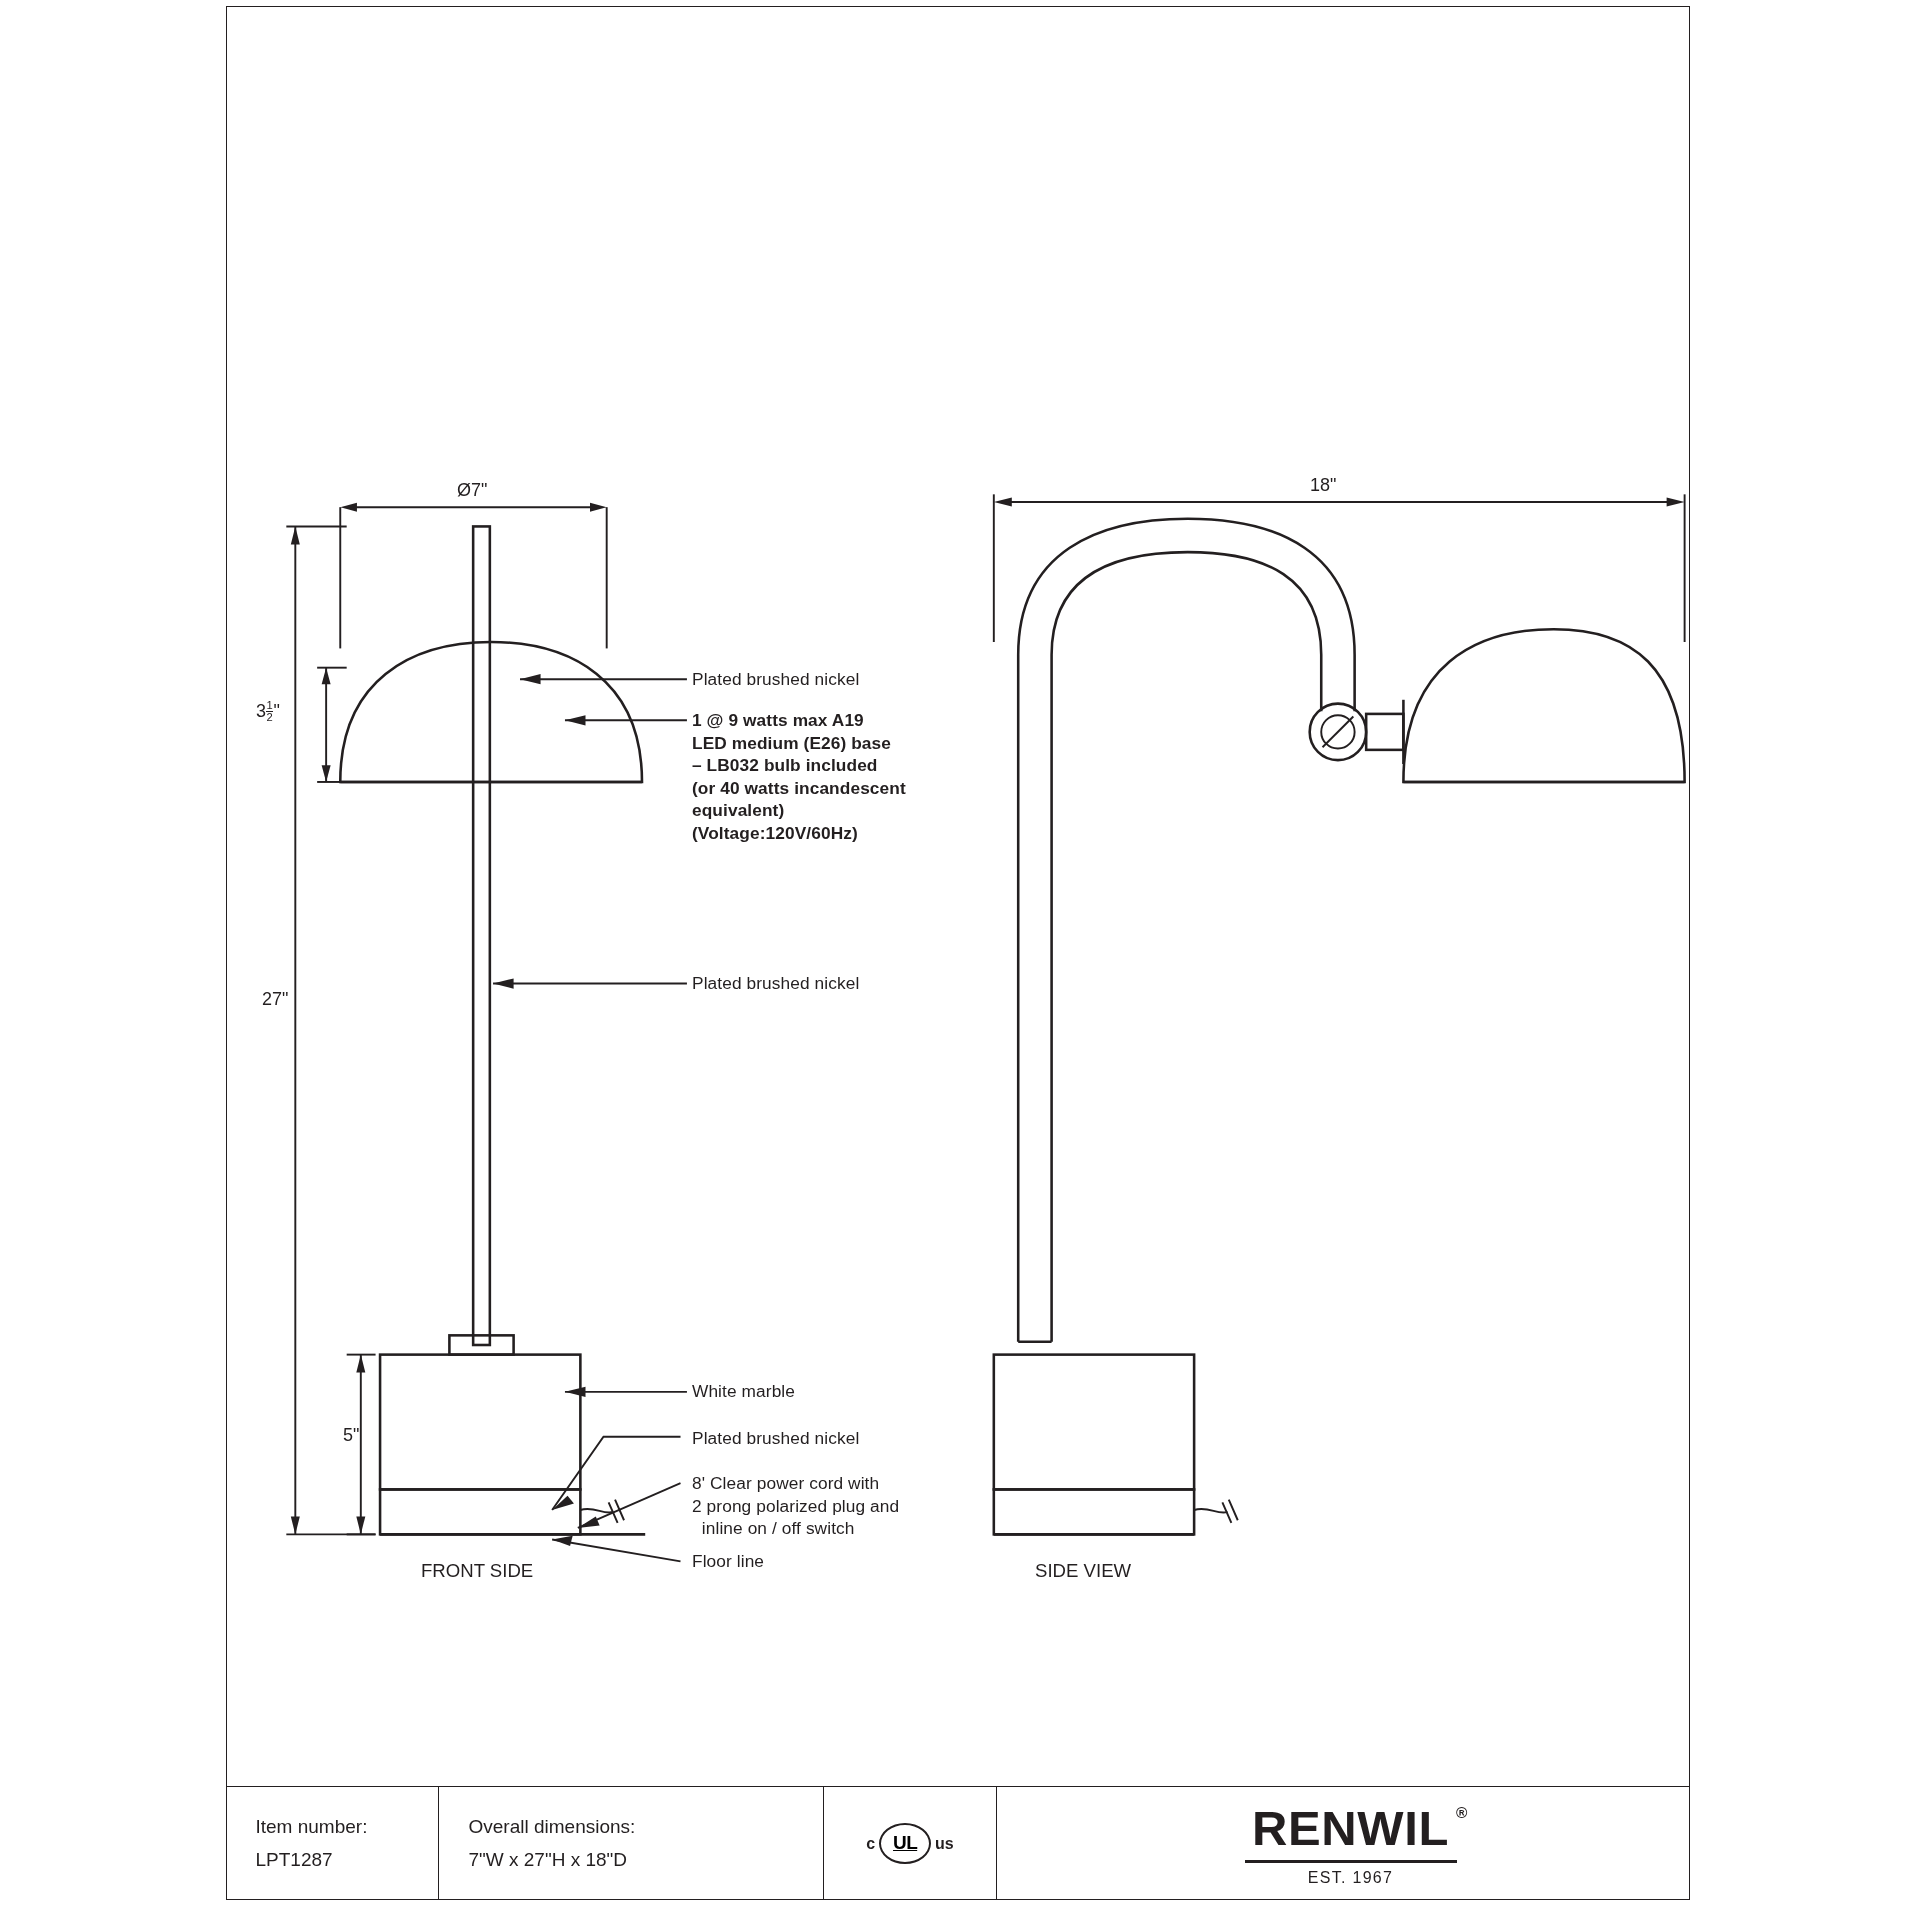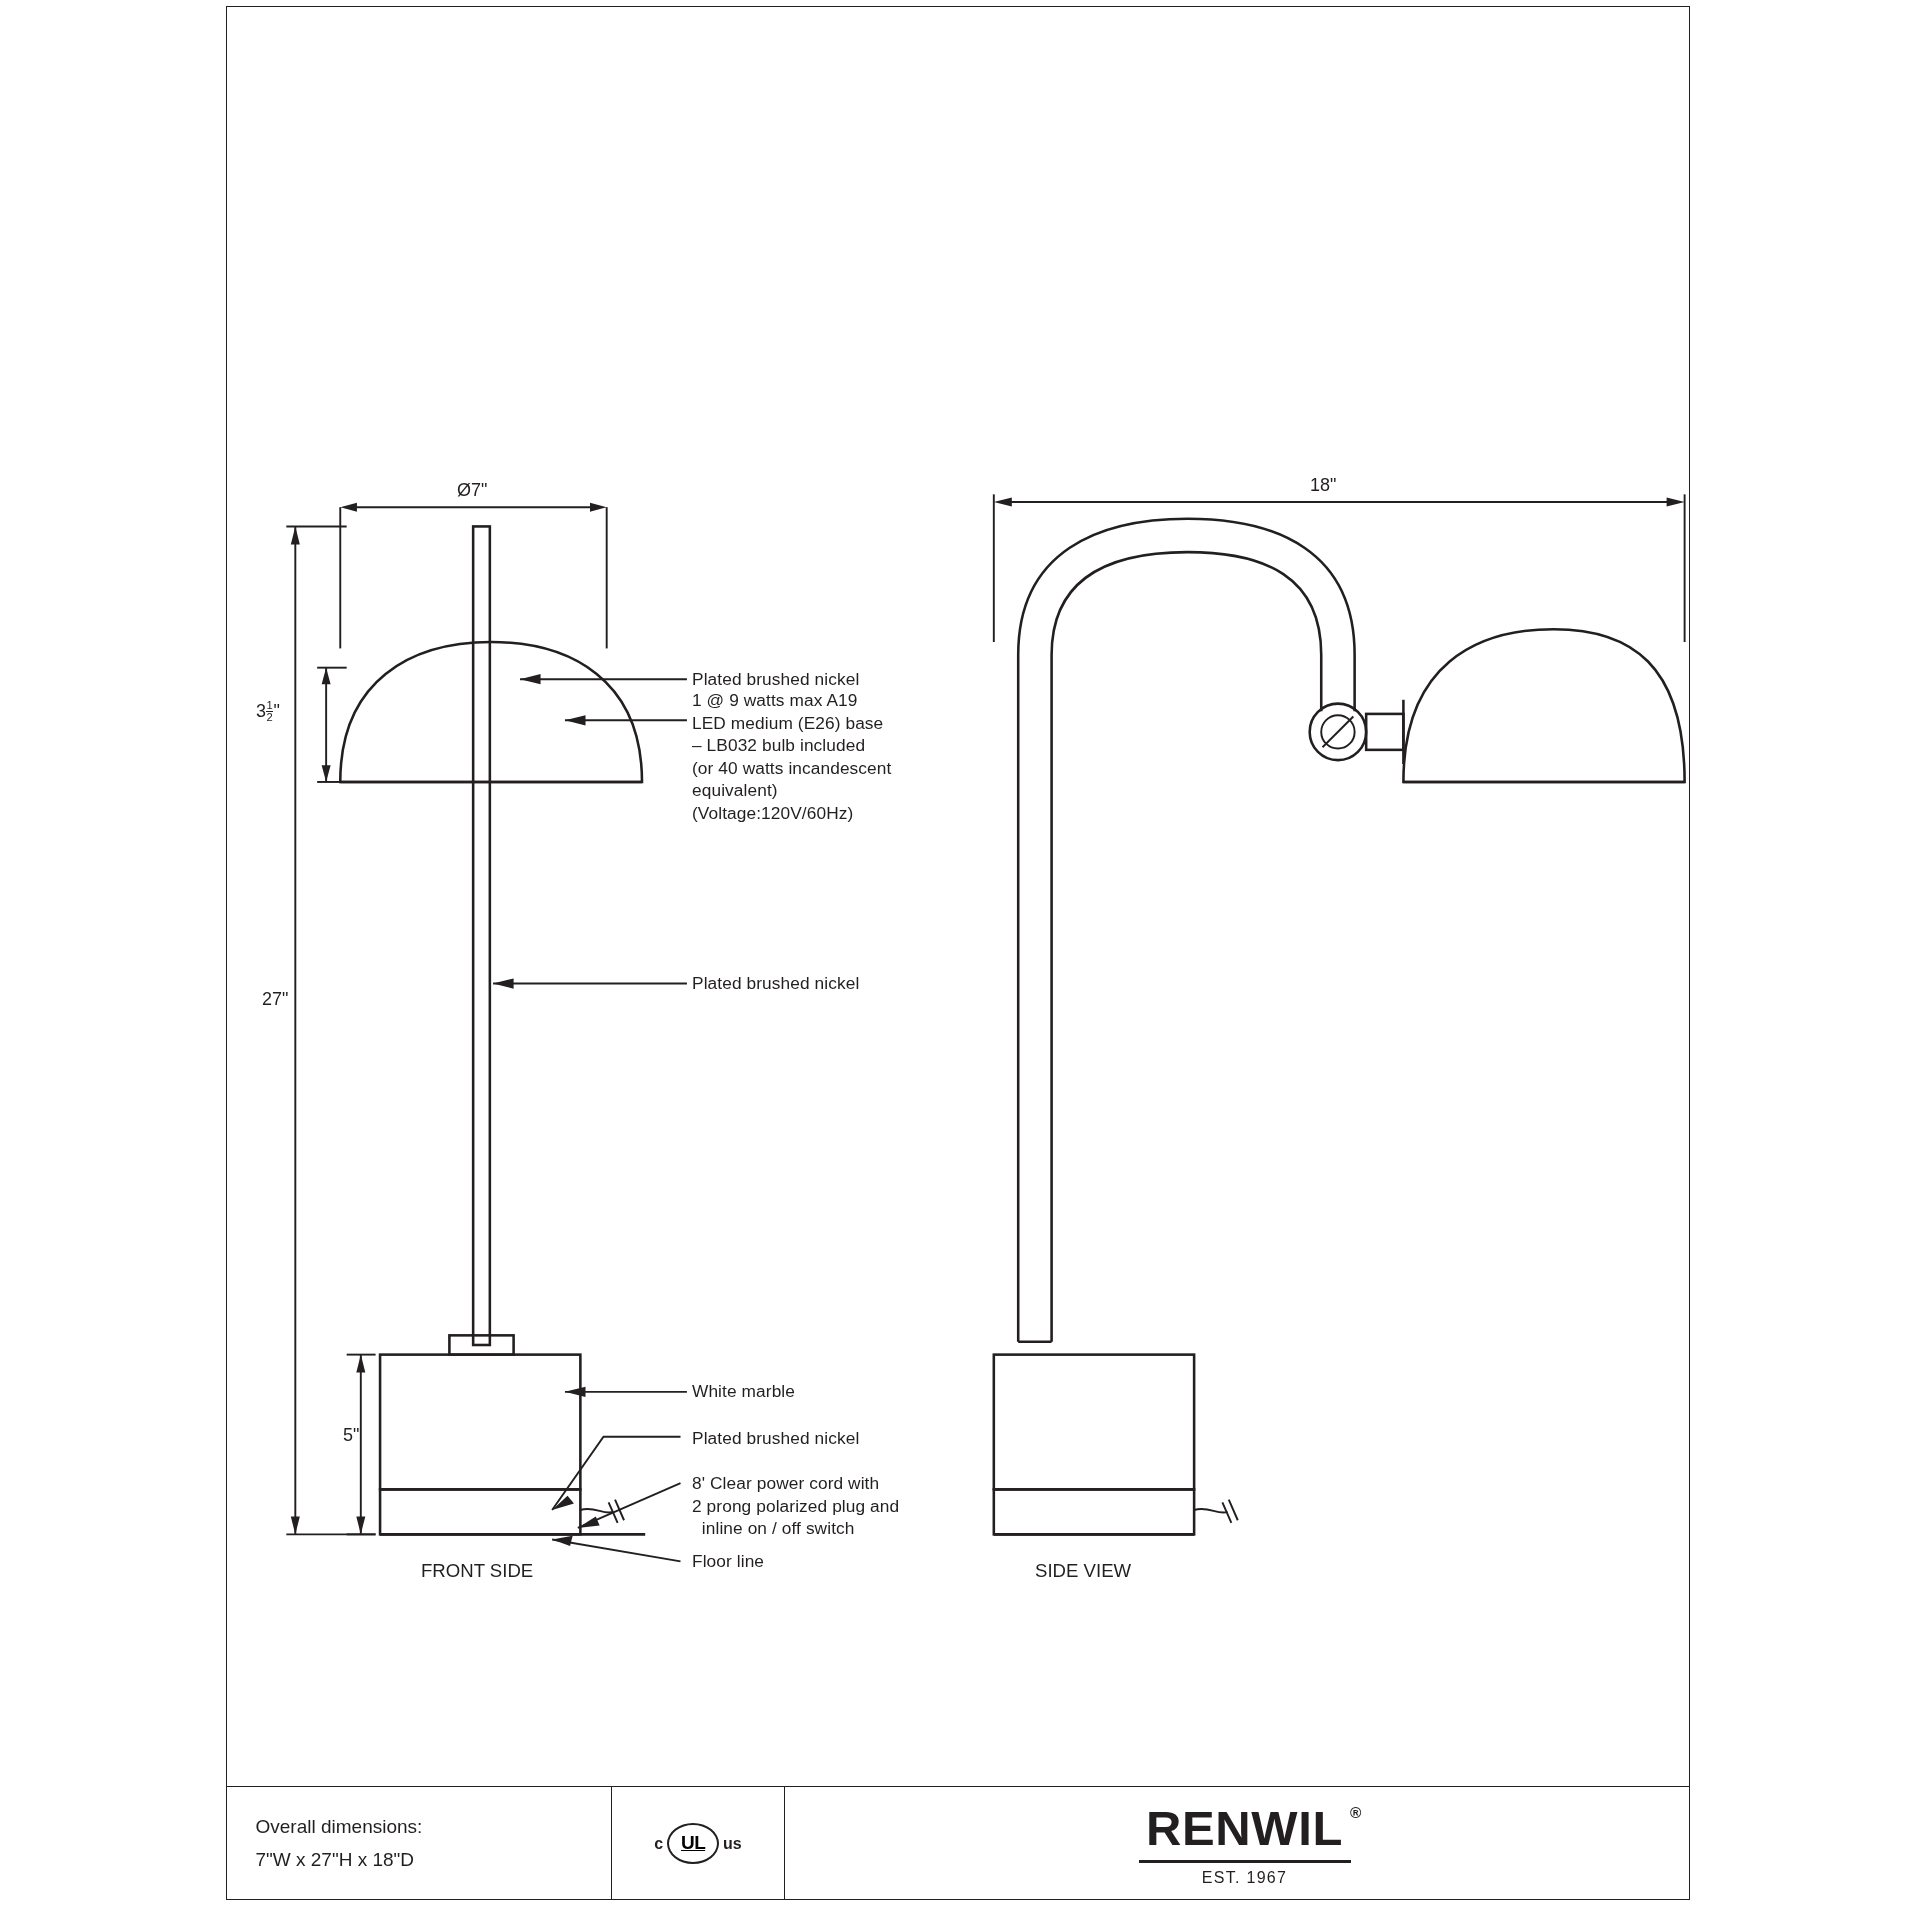--- a/index.html
+++ b/index.html
@@ -177,38 +177,42 @@
 <div class="dim" style="left:457px;top:480px;">Ø7"</div>
 <div class="dim" style="left:1310px;top:475px;">18"</div>
 <div class="dim" style="left:262px;top:989px;">27"</div>
 <div class="dim" style="left:343px;top:1425px;">5"</div>
 
 <div class="dim" style="left:256px;top:700px;">
   <span>3</span><span class="frac"><span class="num">1</span><span class="den">2</span></span><span>"</span>
 </div>
 
 <div class="lbl" style="left:692px;top:668px;">Plated brushed nickel</div>
-<div class="lbl" style="left:692px;top:689px;">1 @ 9 watts max A19
+<div class="lbl" style="left:692px;top:709px;font-weight:bold;">1 @ 9 watts max A19
 LED medium (E26) base
 – LB032 bulb included
 (or 40 watts incandescent
 equivalent)
 (Voltage:120V/60Hz)</div>
 <div class="lbl" style="left:692px;top:972px;">Plated brushed nickel</div>
 <div class="lbl" style="left:692px;top:1380px;">White marble</div>
 <div class="lbl" style="left:692px;top:1427px;">Plated brushed nickel</div>
 <div class="lbl" style="left:692px;top:1472px;">8' Clear power cord with
 2 prong polarized plug and
   inline on / off switch</div>
 <div class="lbl" style="left:692px;top:1550px;">Floor line</div>
 
 <div class="viewname" style="left:421px;top:1560px;">FRONT SIDE</div>
 <div class="viewname" style="left:1035px;top:1560px;">SIDE VIEW</div>
 
 <div class="footer">
+  <div class="fcell c1">
+    <div class="t1">Item number:</div>
+    <div class="t2">LPT1287</div>
+  </div>
   <div class="fcell c3">
     <div class="t1">Overall dimensions:</div>
     <div class="t2">7"W x 27"H x 18"D</div>
   </div>
   <div class="fcell c4">
     <div class="ul-badge">
       <div class="ul-c">c</div>
       <div class="ul-circle">
           <span>UL</span>
         </div>

